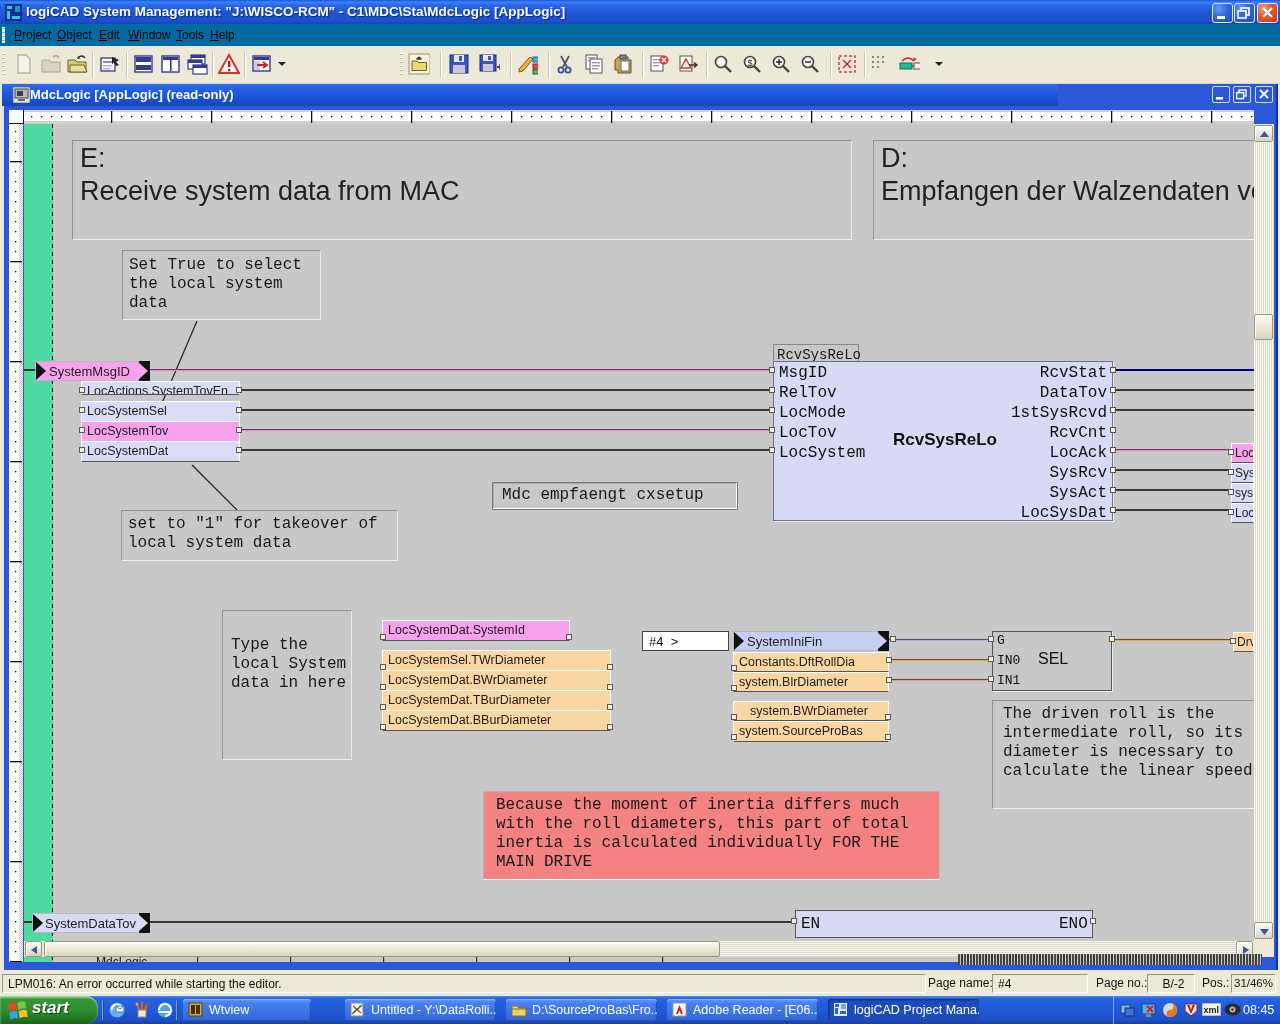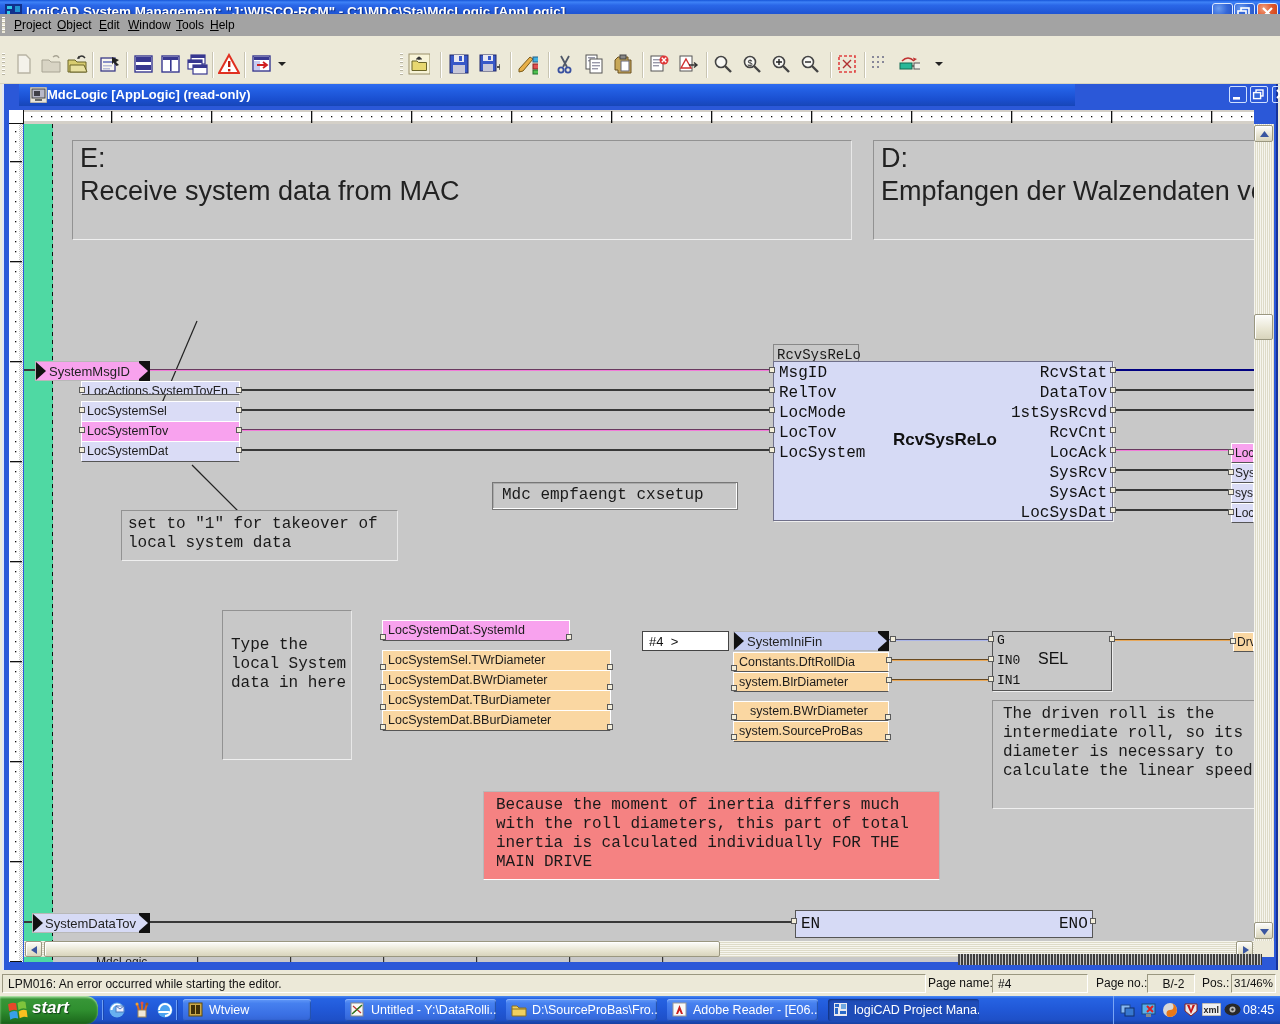--- a/index.html
+++ b/index.html
@@ -5,30 +5,30 @@
 html,body{width:1280px;height:1024px;overflow:hidden;background:#ece9d8;font-family:"Liberation Sans",sans-serif}
 .ab{position:absolute}
 #screen{position:relative;width:1280px;height:1024px}
 
 #tbar{left:0;top:0;width:1280px;height:26px;background:linear-gradient(180deg,#1655d8 0%,#3e82f7 8%,#2a67e8 20%,#1d53d2 55%,#1c50ce 80%,#1443ad 96%,#0e3a9e 100%)}
 #tbar .ttl{position:absolute;left:26px;top:4px;color:#fff;font-weight:bold;font-size:13.5px;text-shadow:1px 1px 1px #0a2a80}
 .capbtn{position:absolute;top:3px;width:21px;height:20px;border-radius:3px;border:1px solid #dce8ff;color:#fff}
 .capbtn.mn{background:radial-gradient(circle at 30% 25%,#6a9cf0 0%,#3467d8 45%,#1f4ec0 100%)}
 .capbtn.cl{background:radial-gradient(circle at 30% 25%,#f0a080 0%,#e0582c 45%,#c63b10 100%)}
 
-#menu{left:0;top:14px;width:1280px;height:22px;background:#a3a3a3;font-size:12px;color:#000}
+#menu{left:0;top:24px;width:1280px;height:22px;background:#0369a1;font-size:12px;color:#000}
 #menu span{position:absolute;top:4px}
 .grip{position:absolute;width:3px;background:repeating-linear-gradient(180deg,#fff 0 1px,#b8b4a2 1px 2px,#ece9d8 2px 4px)}
 
 #tool{left:0;top:48px;width:1280px;height:36px;background:#ece9d8;border-bottom:1px solid #d8d4c0}
 .tsep{position:absolute;top:4px;width:2px;height:26px;border-left:1px solid #c9c5b2;border-right:1px solid #fff}
 .ticon{position:absolute;top:5px;width:22px;height:22px}
 
 #iwin{left:2px;top:84px;width:1276px;height:886px;background:#2b58d8}
-#ititle{position:absolute;left:17px;top:0;width:1056px;height:22px;background:linear-gradient(180deg,#2e6cf0 0%,#2360e4 25%,#1a4fd0 70%,#1746b8 100%)}
+#ititle{position:absolute;left:0;top:0;width:1056px;height:22px;background:linear-gradient(180deg,#2e6cf0 0%,#2360e4 25%,#1a4fd0 70%,#1746b8 100%)}
 #ititle .ttl{position:absolute;left:28px;top:3px;color:#fff;font-weight:bold;font-size:13px}
 .capbtn2{position:absolute;top:2px;width:18px;height:17px;border-radius:2px;border:1px solid #cfe0ff;color:#fff}
 
 .wirD{position:absolute;height:2px;background:#383838}
 .wirN{position:absolute;height:2px;background:#000080}
 .wirP{position:absolute;height:2px;background:#f07ad8;border-top:1px solid #6a3a60}
 .wirO{position:absolute;height:2px;background:#e8a85a;border-top:1px solid #6a4a20}
 .wirL{position:absolute;height:2px;background:#aab4e8;border-top:1px solid #50506a}
 .hook{position:absolute;width:6px;height:6px;background:#f2edda;border:1px solid #5a5a5a}
 .cbox{position:absolute;background:#c8c8c8;border:1px solid #929292;border-right-color:#e8e8e8;border-bottom-color:#efefef;color:#1a1a1a}
@@ -503,20 +503,23 @@
     <div class="ab" style="left:0;top:0;width:28px;height:838px;background:#4fd9a3"></div>
     <div class="ab" style="left:28px;top:0;width:1px;height:838px;background:repeating-linear-gradient(180deg,#111 0 4px,#4fd9a3 4px 8px)"></div>
     <div class="cbox" style="left:48px;top:16px;width:780px;height:100px;font-size:27px;color:#222">
         <div style="margin:2px 0 0 7px">E:</div>
         <div style="margin:2px 0 0 7px">Receive system data from MAC</div>
       </div>
     <div class="cbox" style="left:849px;top:16px;width:381px;height:100px;font-size:27px;color:#222;border-right:none;overflow:hidden">
         <div style="margin:2px 0 0 7px">D:</div>
         <div style="margin:2px 0 0 7px;white-space:nowrap">Empfangen der Walzendaten von</div>
       </div>
+    <div class="cbox mono" style="left:98px;top:126px;width:199px;height:70px;padding:5px 0 0 6px">Set True to select
+the local system
+data</div>
     <svg class="ab" style="left:130px;top:196px" width="90" height="200">
         <path d="M43 1 L8 83" stroke="#222" stroke-width="1.2" fill="none"></path>
         <path d="M38 145 L84 191" stroke="#222" stroke-width="1.2" fill="none"></path>
       </svg>
     <div class="wirD" style="left:0;top:245px;width:11px"></div>
     <div class="wirP" style="left:126px;top:245px;width:623px"></div>
     <svg class="ab" style="left:11px;top:237px" width="115" height="20">
         <rect x="0.5" y="0.5" width="104" height="19" fill="#f8a2ee" stroke="#b8b8b8"></rect>
         <rect x="104" y="0" width="11" height="20" fill="#111"></rect>
         <polygon points="104,2 113,10 104,18" fill="#f8a2ee"></polygon>

